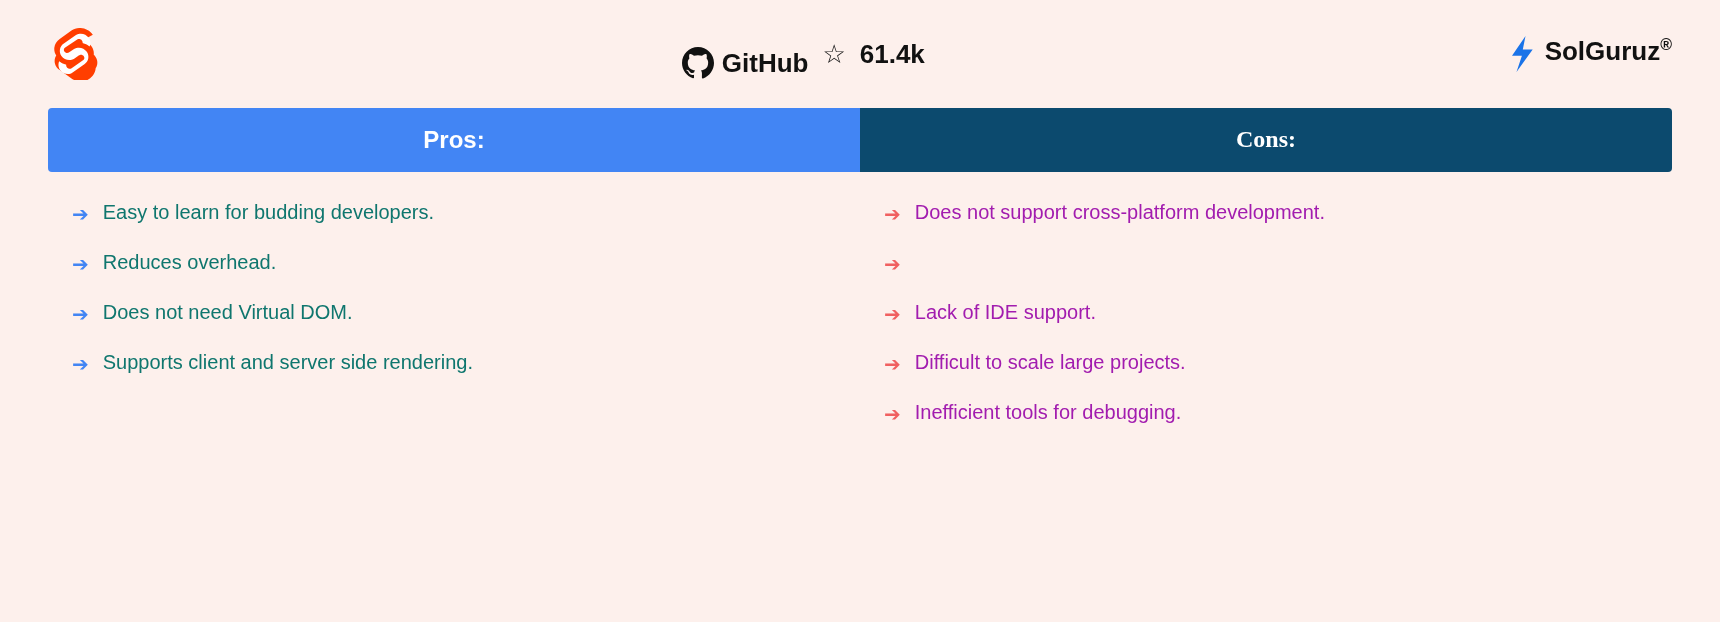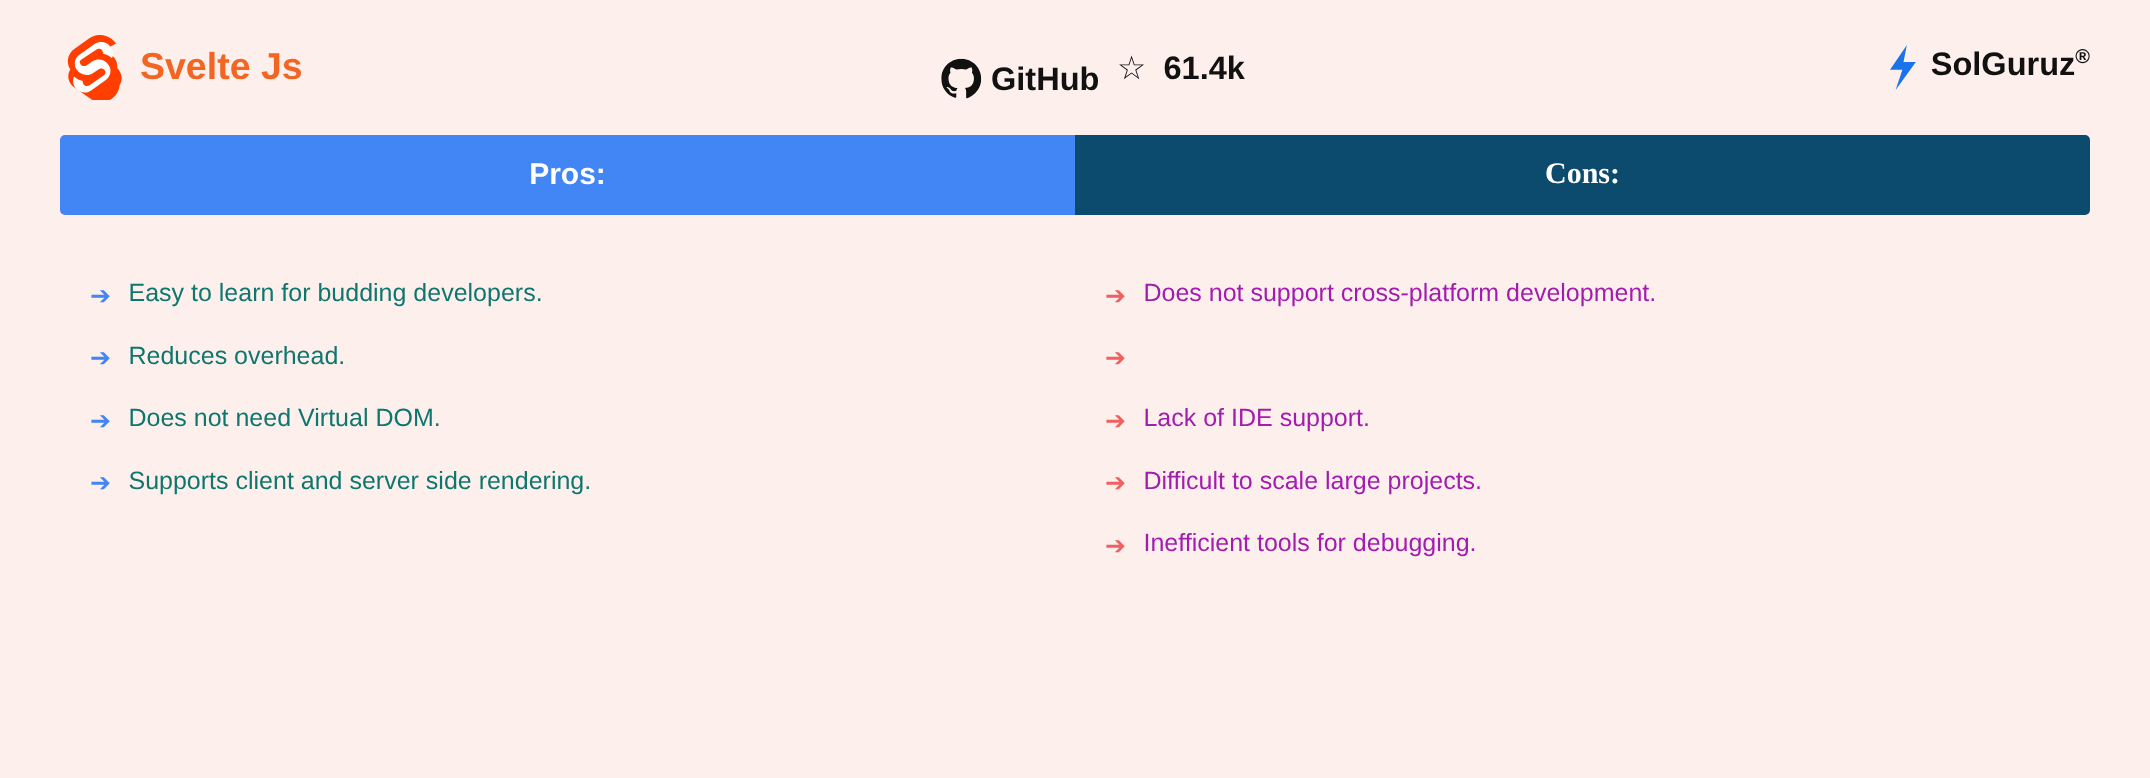--- a/index.html
+++ b/index.html
@@ -81,21 +81,21 @@
       font-weight: 700;
       color: #111;
     }
 
     
     .pros-cons-header {
       display: flex;
       width: 100%;
       border-radius: 4px;
       overflow: hidden;
-      margin-bottom: 35px;
+      margin-bottom: 12px;
     }
 
     .pros-header, .cons-header {
       flex: 1;
       padding: 18px 24px;
       text-align: center;
       font-size: 24px;
       font-weight: 700;
       color: #fff;
     }
@@ -186,21 +186,20 @@
 
 <div class="page">
 
   <div class="header">
 
     <div class="brand">
       <svg class="svelte-svg" viewBox="0 0 98.1 118" xmlns="http://www.w3.org/2000/svg">
         <path fill="#FF3E00" d="M91.8 15.6C80.9-0.9 58.4-4.7 43.3 5.9L16.6 24.8c-6.7 4.5-11.1 11.5-12.1 19.3-0.9 6.5 0.7 13.1 4.3 18.5-3.2 4.9-4.4 10.8-3.3 16.6 1.3 7.1 5.7 13.2 12 16.8l26.7 18.9c7.2 5.1 15.9 7.3 24.5 6.3 8.6-1 16.5-5.2 22.2-12 4.3-5.2 6.9-11.5 7.4-18.2 3.2-4.9 4.4-10.8 3.3-16.6-1-5.5-3.7-10.5-7.8-14.4V60.9c0.9-6.5-0.7-13.1-4.3-18.5-5.8-8.3-15-13.1-24.5-12.6"></path>
         <path fill="#FFF" d="M40.9 103.9c-8.9 2.3-18.2-1.2-23.4-8.7-3.2-4.4-4.4-9.9-3.4-15.2 0.2-0.9 0.5-1.8 0.8-2.7l0.6-1.9 1.7 1.3c3.9 3 8.3 5.2 13 6.3l1.2 0.3-0.1 1.2c-0.1 1.7 0.4 3.4 1.5 4.7 2 2.8 5.5 4 8.8 3.1 0.7-0.2 1.4-0.5 2-0.9l26.7-18.9c1.3-0.9 2.1-2.3 2.3-3.9 0.2-1.6-0.3-3.2-1.3-4.4-2-2.8-5.5-4-8.8-3.1-0.7 0.2-1.4 0.5-2 0.9l-10.2 7.2c-2 1.3-4.1 2.3-6.4 2.8-8.9 2.3-18.2-1.2-23.4-8.7-3.1-4.4-4.3-9.9-3.3-15.2 1-5.3 4.2-9.9 8.8-12.8l26.7-18.9c2-1.3 4.1-2.3 6.4-2.8 8.9-2.3 18.2 1.2 23.4 8.7 3.2 4.4 4.4 9.9 3.4 15.2-0.2 0.9-0.5 1.8-0.8 2.7l-0.6 1.9-1.7-1.3c-3.9-3-8.3-5.2-13-6.3l-1.2-0.3 0.1-1.2c0.1-1.7-0.4-3.4-1.5-4.7-2-2.8-5.5-4-8.8-3.1-0.7 0.2-1.4 0.5-2 0.9L28.3 44.8c-1.3 0.9-2.1 2.3-2.3 3.9-0.2 1.6 0.3 3.2 1.3 4.4 2 2.8 5.5 4 8.8 3.1 0.7-0.2 1.4-0.5 2-0.9l10.2-7.2c2-1.3 4.1-2.3 6.4-2.8 8.9-2.3 18.2 1.2 23.4 8.7 3.1 4.4 4.3 9.9 3.3 15.2-1 5.3-4.2 9.9-8.8 12.8L45.9 101c-1.6 1.1-3.3 2-5 2.9z"></path>
       </svg>
-      <span class="brand-name">Svelte Js</span>
     </div>
 
     <div class="github-section">
       <div class="github-icon-wrap">
         <svg class="github-svg" viewBox="0 0 24 24" xmlns="http://www.w3.org/2000/svg">
           <path fill="#111" d="M12 0C5.37 0 0 5.37 0 12c0 5.3 3.438 9.8 8.205 11.385.6.113.82-.258.82-.577 0-.285-.01-1.04-.015-2.04-3.338.724-4.042-1.61-4.042-1.61C4.422 18.07 3.633 17.7 3.633 17.7c-1.087-.744.084-.729.084-.729 1.205.084 1.838 1.236 1.838 1.236 1.07 1.835 2.809 1.305 3.495.998.108-.776.417-1.305.76-1.605-2.665-.3-5.466-1.332-5.466-5.93 0-1.31.465-2.38 1.235-3.22-.135-.303-.54-1.523.105-3.176 0 0 1.005-.322 3.3 1.23.96-.267 1.98-.399 3-.405 1.02.006 2.04.138 3 .405 2.28-1.552 3.285-1.23 3.285-1.23.645 1.653.24 2.873.12 3.176.765.84 1.23 1.91 1.23 3.22 0 4.61-2.805 5.625-5.475 5.92.42.36.81 1.096.81 2.22 0 1.606-.015 2.896-.015 3.286 0 .315.21.69.825.57C20.565 21.795 24 17.295 24 12c0-6.63-5.37-12-12-12"></path>
         </svg>
         <span class="github-label">GitHub</span>
       </div>
       <span class="star-icon">☆</span>

